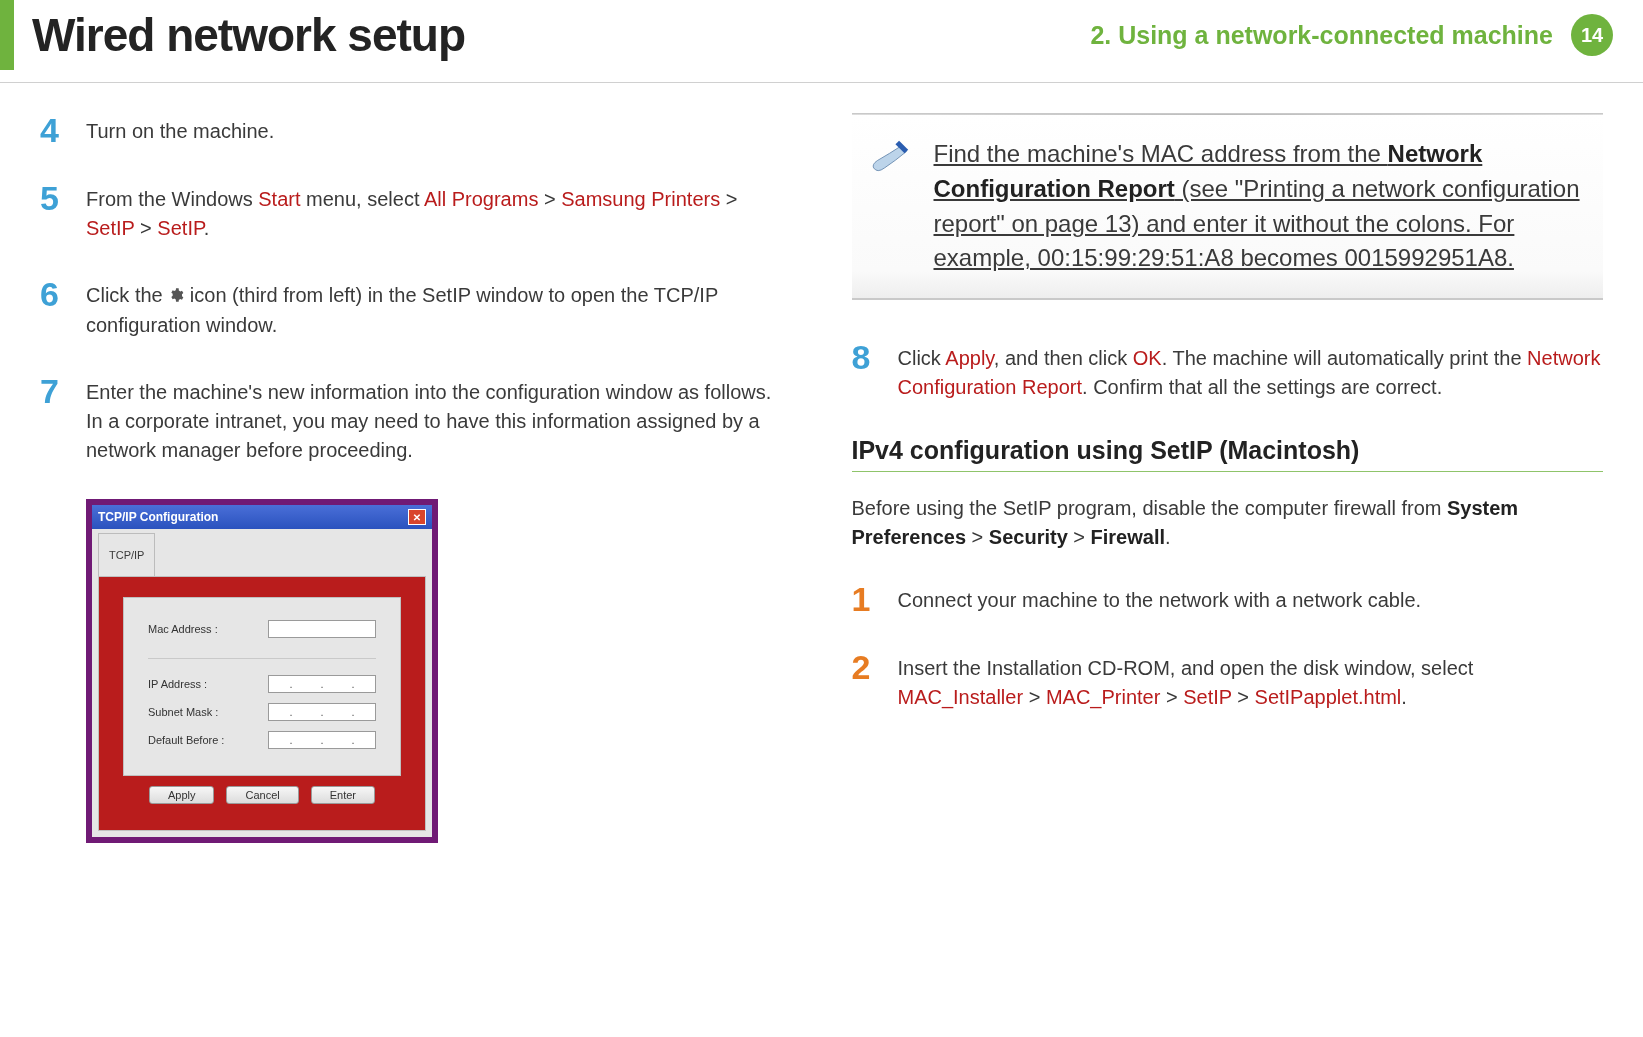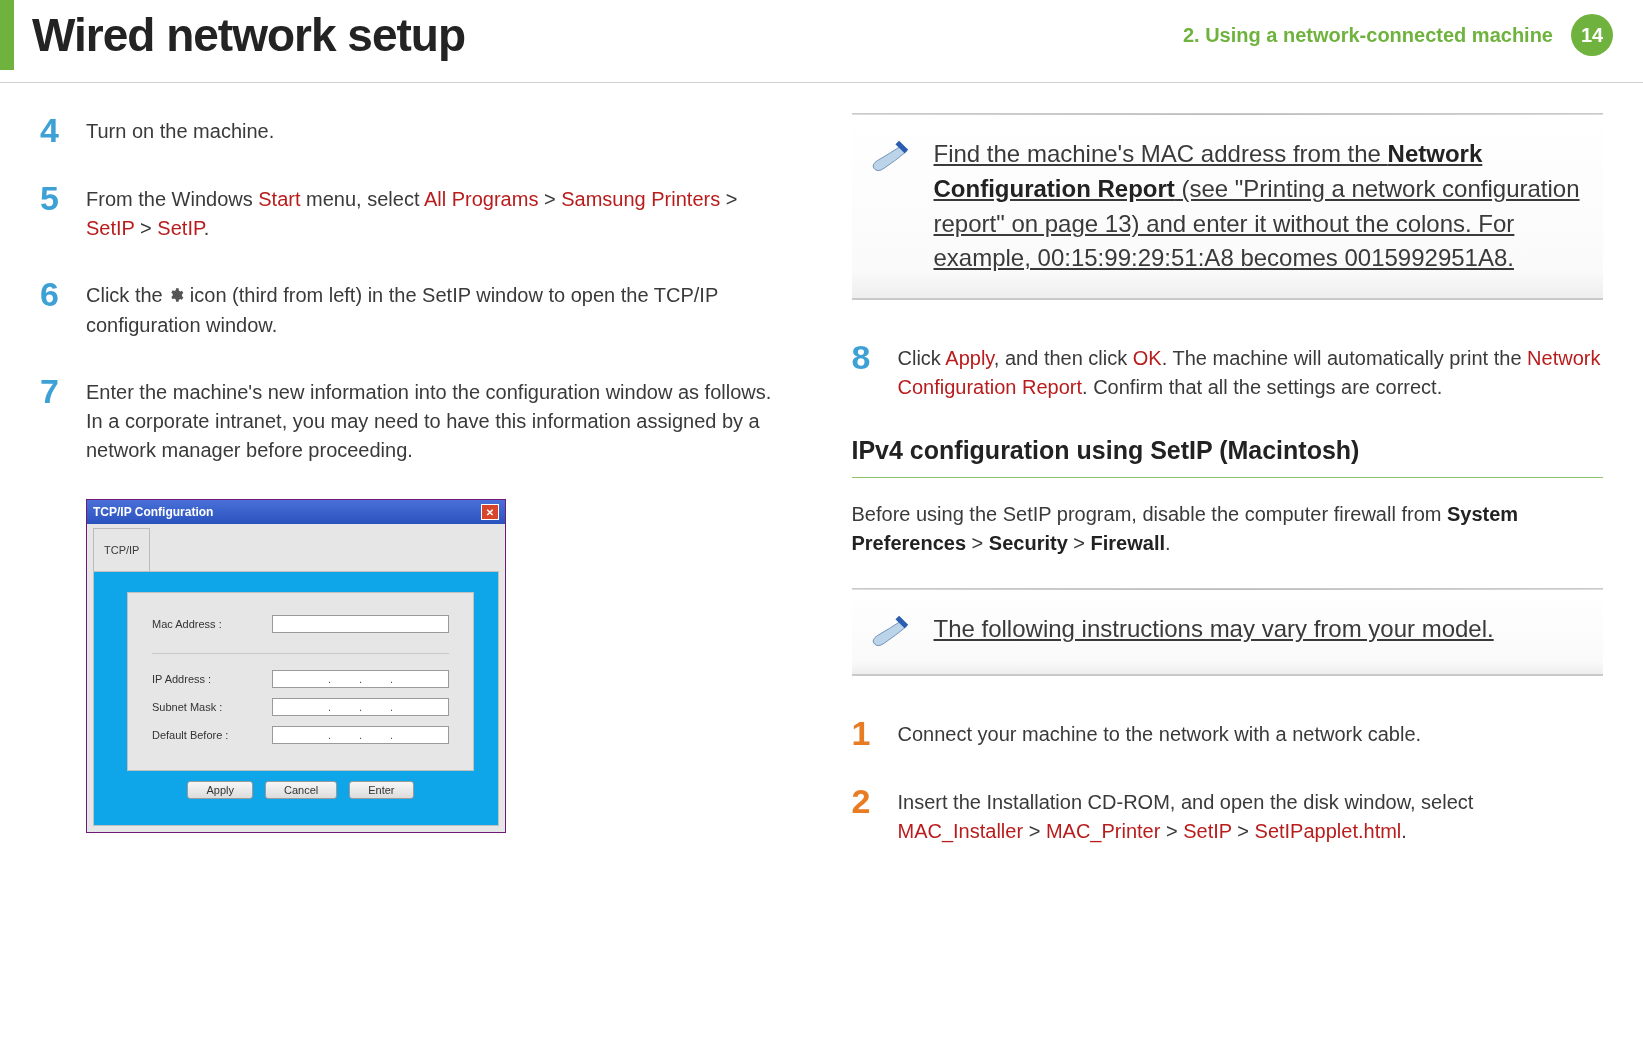--- a/index.html
+++ b/index.html
@@ -35,21 +35,21 @@
     letter-spacing: -1px;
   }
   .header-right {
     display: flex;
     align-items: center;
     gap: 12px;
   }
   .chapter-label {
     color: #6fb33e;
     font-weight: 700;
-    font-size: 20px;
+    font-size: 25px;
   }
   .page-badge {
     background: #6fb33e;
     color: #fff;
     font-weight: 700;
     font-size: 20px;
     width: 42px;
     height: 42px;
     border-radius: 50%;
     display: flex;
@@ -89,23 +89,23 @@
   .step-body b { font-weight: 400; color: #b91c1c; }
   .gear-icon {
     display: inline-block;
     vertical-align: middle;
   }
   .screenshot-wrap {
     margin-left: 46px;
     margin-top: 10px;
   }
   .tcpip-window {
-    width: 420px;
+    width: 352px;
     background: #e6e6e6;
-    border: 1px solid #701a75;
+    border: 6px solid #701a75;
     font-family: Tahoma, Arial, sans-serif;
     font-size: 11px;
   }
   .tcpip-titlebar {
     background: linear-gradient(to bottom, #4a6fd8, #2a52be);
     color: #fff;
     font-weight: 700;
     padding: 4px 6px;
     display: flex;
     justify-content: space-between;
@@ -127,24 +127,24 @@
   .tcpip-tab {
     background: #e6e6e6;
     border: 1px solid #bcbcbc;
     border-bottom: none;
     padding: 15px 10px;
     margin: 4px 0 0 6px;
     display: inline-block;
     font-size: 11px;
   }
   .tcpip-panel {
-    background: #0ea5e9;
+    background: #b91c1c;
     border: 1px solid #c0c0c0;
     margin: 0 6px 6px 6px;
-    padding: 20px 24px 18px 33px;
+    padding: 20px 24px 18px 24px;
   }
   .tcpip-inner {
     border: 1px solid #c0c0c0;
     padding: 22px 24px;
     background: #e6e6e6;
   }
   .tcpip-row {
     display: flex;
     align-items: center;
     margin-bottom: 20px;
@@ -213,21 +213,21 @@
     font-size: 24px;
     line-height: 1.45;
     color: #3a3a3a;
     text-decoration: underline;
   }
   .note-text b { font-weight: 700; color: #222; }
   .subhead {
     font-size: 25px;
     font-weight: 700;
     color: #222;
-    padding-bottom: 12px;
+    padding-bottom: 6px;
     border-bottom: 1px solid #8fc46a;
     margin-bottom: 22px;
   }
   .para {
     font-size: 20px;
     line-height: 1.45;
     color: #3a3a3a;
     margin-bottom: 30px;
   }
   .para b { font-weight: 700; color: #222; }
@@ -350,29 +350,20 @@
         <span>Click </span><b>Apply</b><span>, and then click </span><b>OK</b><span>. The machine will automatically print the </span><b>Network Configuration Report</b><span>. Confirm that all the settings are correct.</span>
       </div>
     </div>
 
     <h2 class="subhead">IPv4 configuration using SetIP (Macintosh)</h2>
 
     <p class="para">
       <span>Before using the SetIP program, disable the computer firewall from </span><b>System Preferences</b><span> &gt; </span><b>Security</b><span> &gt; </span><b>Firewall</b><span>.</span>
     </p>
 
-    <div class="note-box">
-      <span class="note-icon">
-        <svg viewBox="0 0 48 44" width="44" height="40">
-          <path d="M6 34 Q 4 30 10 26 Q 24 18 36 10 L 42 16 Q 30 26 18 34 Q 10 40 6 34 Z" fill="#bcd4ea" stroke="#6a8bb0" stroke-width="1"></path>
-          <path d="M34 4 L44 14 L40 18 L30 8 Z" fill="#2a5db0"></path>
-        </svg>
-      </span>
-      <div class="note-text">The following instructions may vary from your model.</div>
-    </div>
 
     <div class="step">
       <div class="step-num orange">1</div>
       <div class="step-body">Connect your machine to the network with a network cable.</div>
     </div>
 
     <div class="step">
       <div class="step-num orange">2</div>
       <div class="step-body">
         <span>Insert the Installation CD-ROM, and open the disk window, select </span><b>MAC_Installer</b><span> &gt; </span><b>MAC_Printer</b><span> &gt; </span><b>SetIP</b><span> &gt; </span><b>SetIPapplet.html</b><span>.</span>

